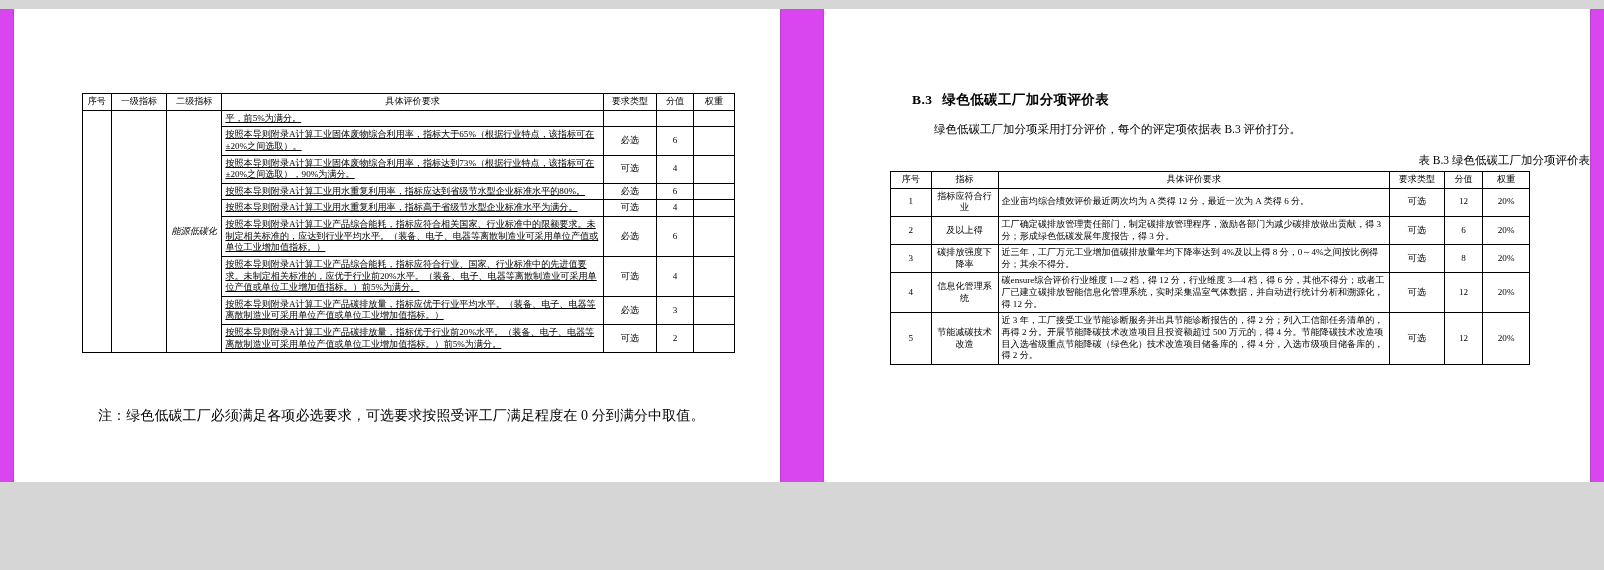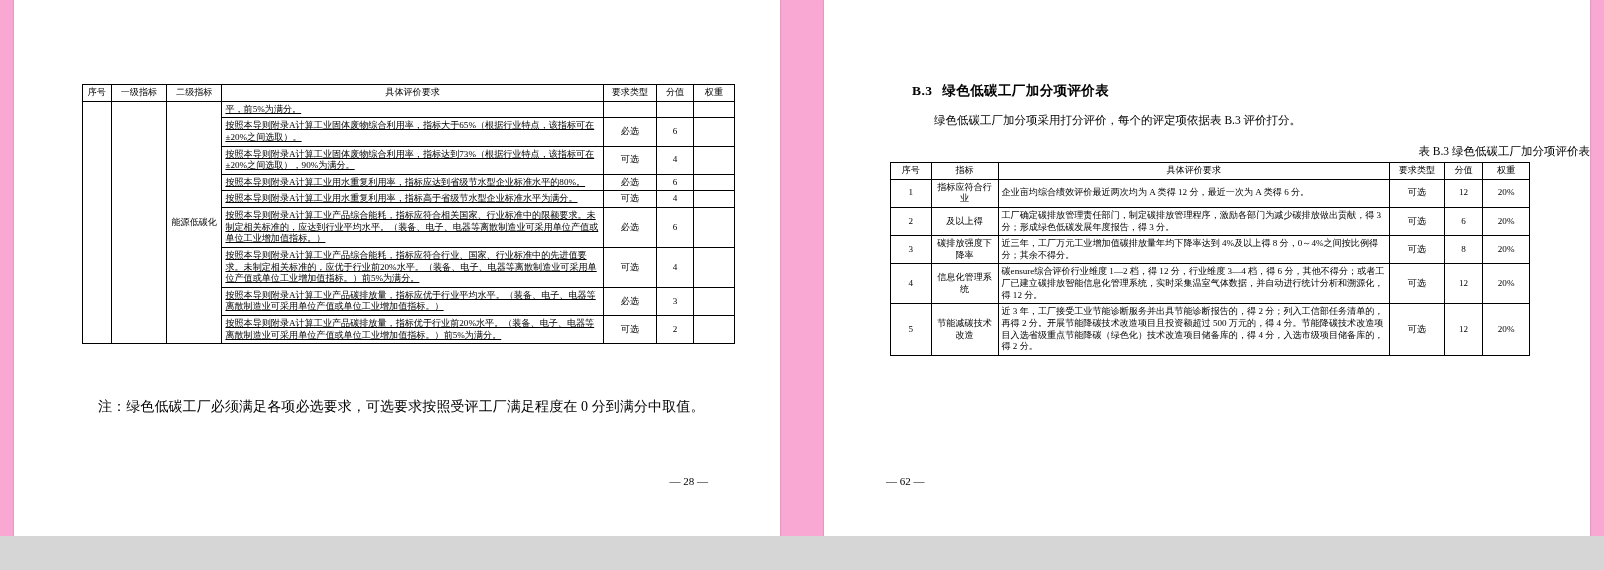--- a/index.html
+++ b/index.html
@@ -3,24 +3,25 @@
 <meta charset="utf-8">
 <style>
   html, body {
     margin: 0;
     padding: 0;
     background: #d6d6d6;
     font-family: "Liberation Serif", "DejaVu Serif", serif;
   }
   #root {
     width: 1604px;
-    height: 536px;
+    height: 473px;
     position: relative;
-    background: #f9a8d4;
+    background: #d946ef;
     overflow: hidden;
+    margin-top: 9px;
   }
   .page {
     position: absolute;
     top: 0;
     background: #ffffff;
     box-shadow: 0 0 2px rgba(0,0,0,0.25);
   }
   #page-left {
     left: 14px;
     width: 766px;
@@ -62,20 +63,21 @@
     left: 68px;
     top: 84px;
     width: 653px;
   }
   #tbl-left td, #tbl-left th { font-size: 9.1px; }
   #tbl-left .desc { text-align: left; text-decoration: underline; }
   .vert-label {
     text-align: center;
     font-size: 9.1px;
     line-height: 1.3;
+    font-style: italic;
   }
 
   .note {
     position: absolute;
     left: 84px;
     top: 398px;
     font-size: 14px;
     color: #000;
     letter-spacing: 0.1px;
   }

